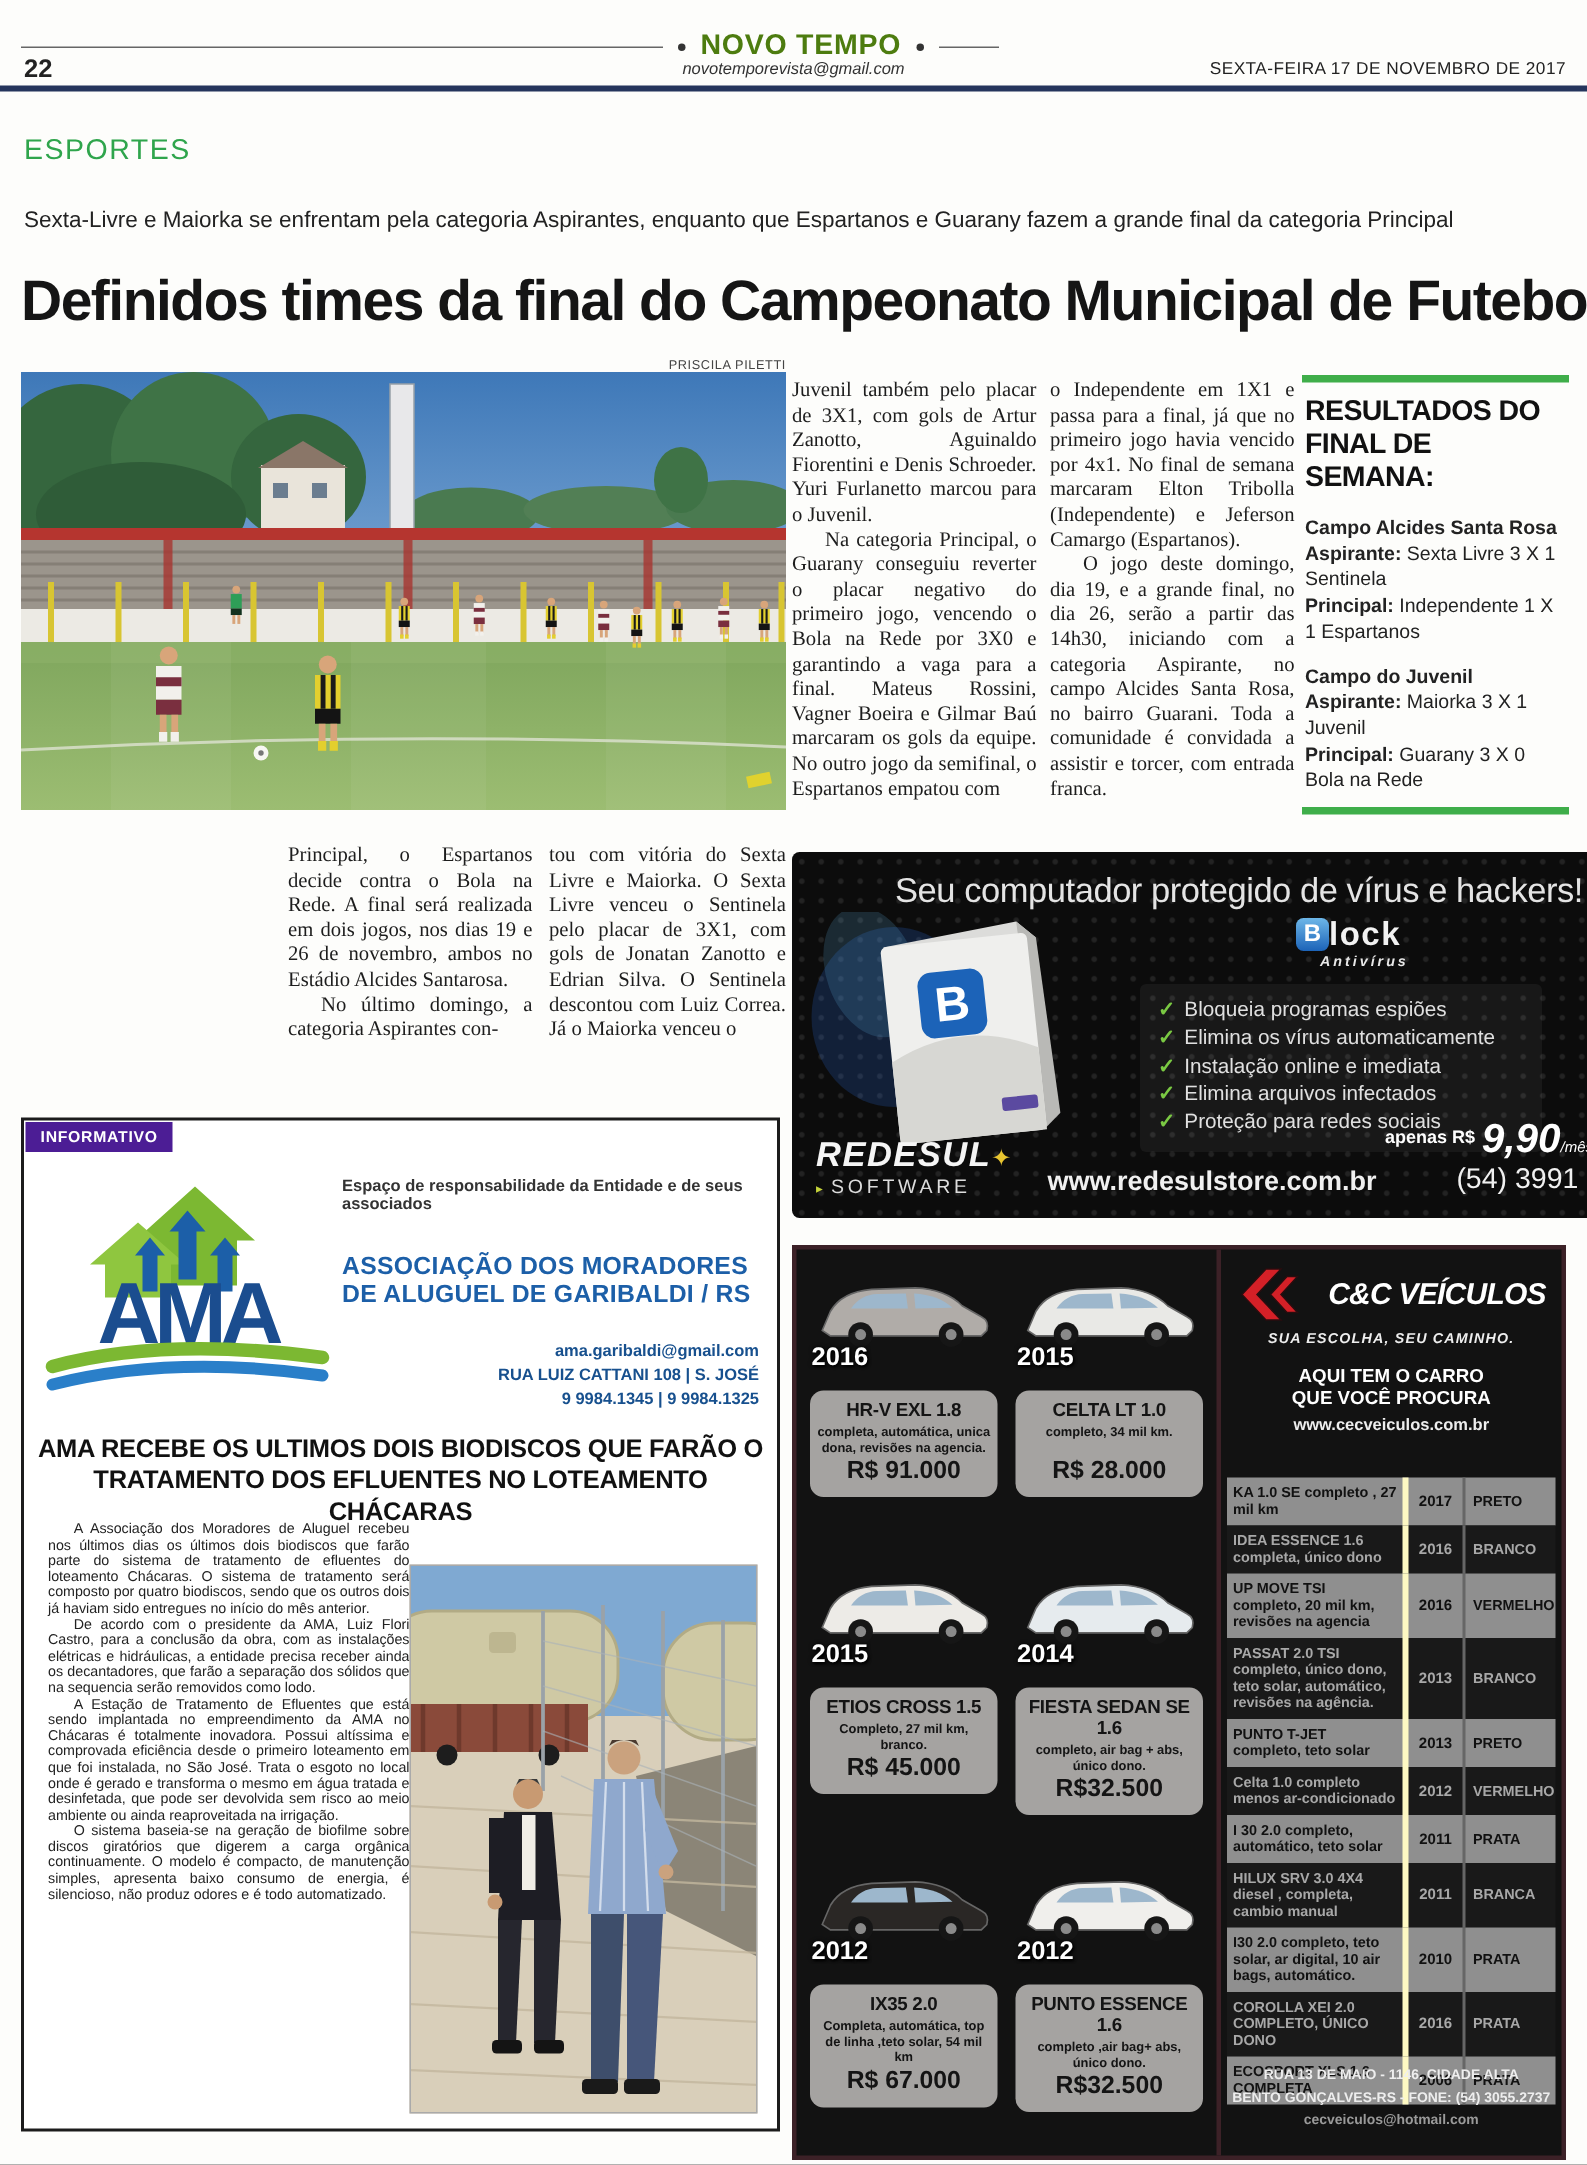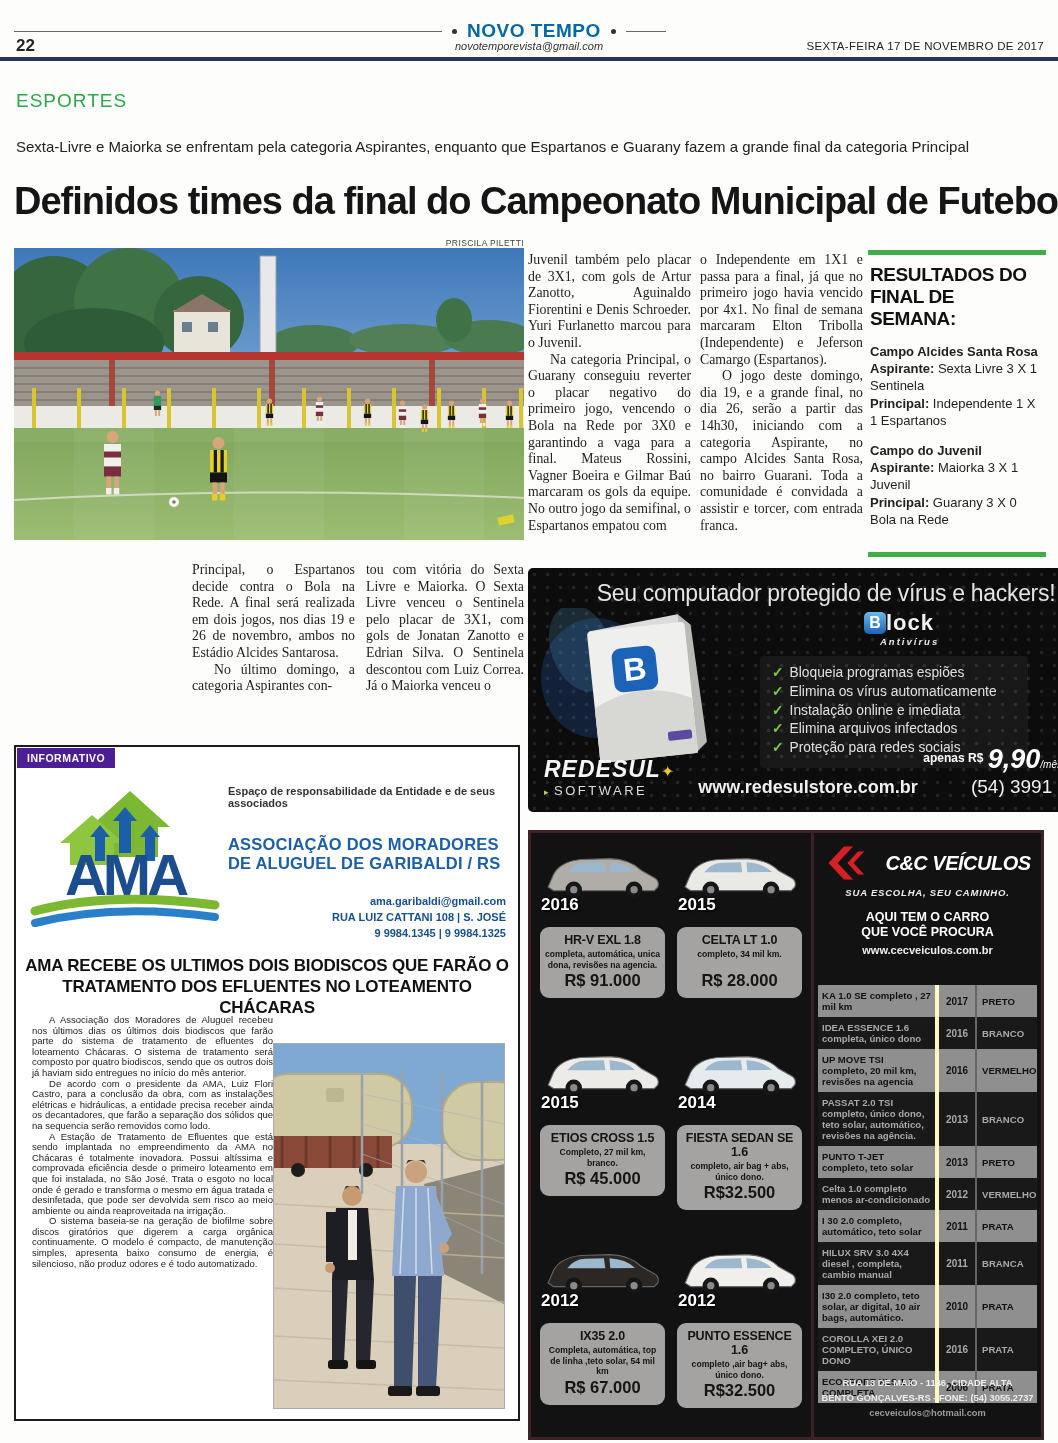--- a/index.html
+++ b/index.html
@@ -6,21 +6,21 @@
   html,body { background:#777; }
   .page {
     position:relative; width:1058px; height:1443px; margin:0 auto;
     background:#fdfdfb; overflow:hidden;
     font-family:"Liberation Sans", sans-serif; color:#1a1a1a;
   }
   
   .mast-row { position:absolute; top:20px; left:0; right:0; height:22px; display:flex; align-items:center; }
   .mast-line-l { flex:0 0 428px; height:1px; background:#666; margin-left:14px; }
   .mast-dot { width:5px; height:5px; border-radius:50%; background:#333; margin:0 10px; }
-  .masthead { font-size:19px; font-weight:bold; color:#0369a1; letter-spacing:.5px; white-space:nowrap; }
+  .masthead { font-size:19px; font-weight:bold; color:#4d7c0f; letter-spacing:.5px; white-space:nowrap; }
   .mast-line-r { flex:0 0 40px; height:1px; background:#666; }
   .page-num { position:absolute; top:36px; left:16px; font-size:17px; font-weight:bold; color:#222; }
   .hdr-email { position:absolute; top:40px; left:0; right:0; text-align:center; font-size:11px; font-style:italic; color:#333; }
   .hdr-date { position:absolute; top:40px; right:14px; font-size:11.5px; color:#222; letter-spacing:.3px; }
   .double-rule { position:absolute; top:57px; left:0; right:0; height:3px; border-top:3px solid #25355c; border-bottom:1px solid #25355c; }
   
   .section-label { position:absolute; top:90px; left:16px; font-size:19px; color:#2fa54c; letter-spacing:1px; }
   .subheadline { position:absolute; top:138px; left:16px; width:1000px; font-size:15px; color:#222; }
   .headline { position:absolute; top:180px; left:14px; width:1036px; font-size:38px; font-weight:bold; letter-spacing:-1px; color:#151515; white-space:nowrap; }
   .photo-credit { position:absolute; top:238px; left:14px; width:510px; text-align:right; font-size:8.5px; color:#444; letter-spacing:.4px; }
@@ -30,21 +30,21 @@
   .col { position:absolute; font-family:"Liberation Serif", serif; font-size:13.8px; line-height:16.6px; text-align:justify; color:#1d1d1d; }
   .col p.ind { text-indent:1.6em; }
   .colA { top:252px; left:528px; width:163px; }
   .colB { top:252px; left:700px; width:163px; }
   .colC { top:562px; left:16px;  width:163px; }
   .colD { top:562px; left:192px; width:163px; }
   .colE { top:562px; left:366px; width:158px; }
   
   .results { position:absolute; top:250px; left:868px; width:178px; }
   .res-bar { height:5px; background:#3fae4a; }
-  .res-inner { padding:9px 2px 24px 2px; }
+  .res-inner { padding:9px 2px 10px 2px; }
   .res-title { font-size:19px; font-weight:bold; letter-spacing:-.4px; line-height:22px; color:#111; }
   .res-block { margin-top:13px; font-size:13px; line-height:17.2px; color:#222; }
   .res-block .h { font-weight:bold; }
   .res-block b { font-weight:bold;text-align:right; }
   
   .redesul { position:absolute; top:568px; left:528px; width:596px; height:244px; border-radius:5px;
     background:radial-gradient(#232323 1.5px, transparent 2.2px) 0 0/13px 13px, #0c0c0c; overflow:hidden; }
   .rd-headline { position:absolute; top:12px; left:0; right:0; text-align:center; font-size:23px; color:#e4e4e4; letter-spacing:-.3px; }
   .rd-panel { position:absolute; top:88px; left:232px; width:268px; height:112px; background:rgba(255,255,255,.05); border-radius:4px; }
   .rd-box { position:absolute; top:40px; left:8px; }

